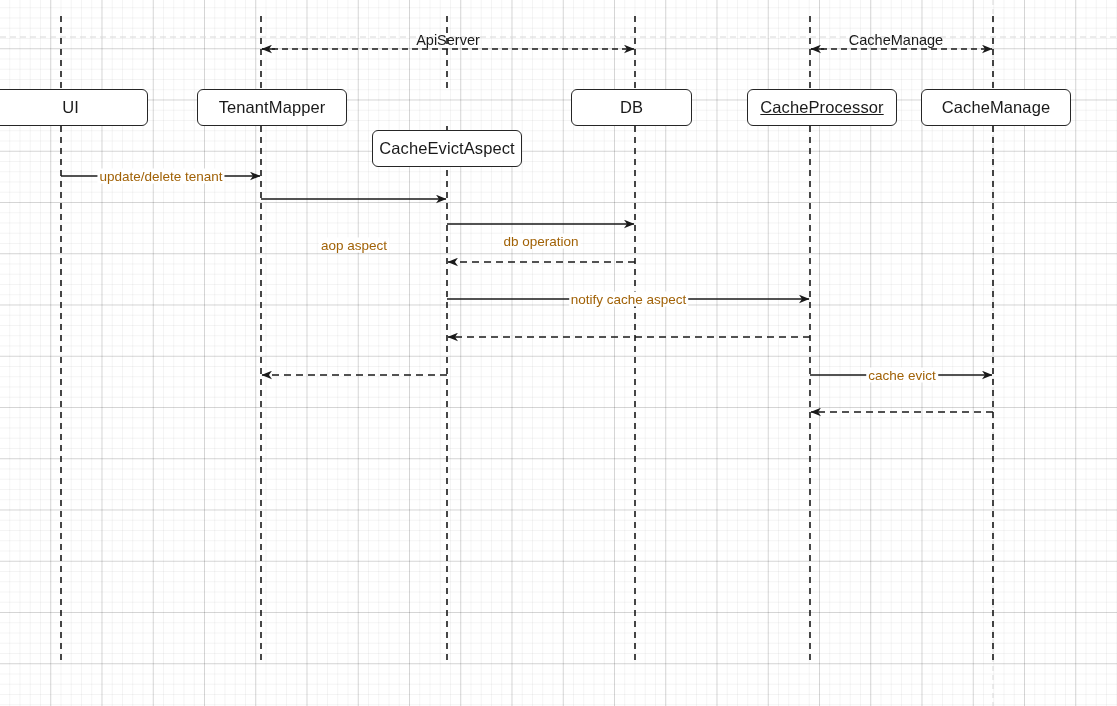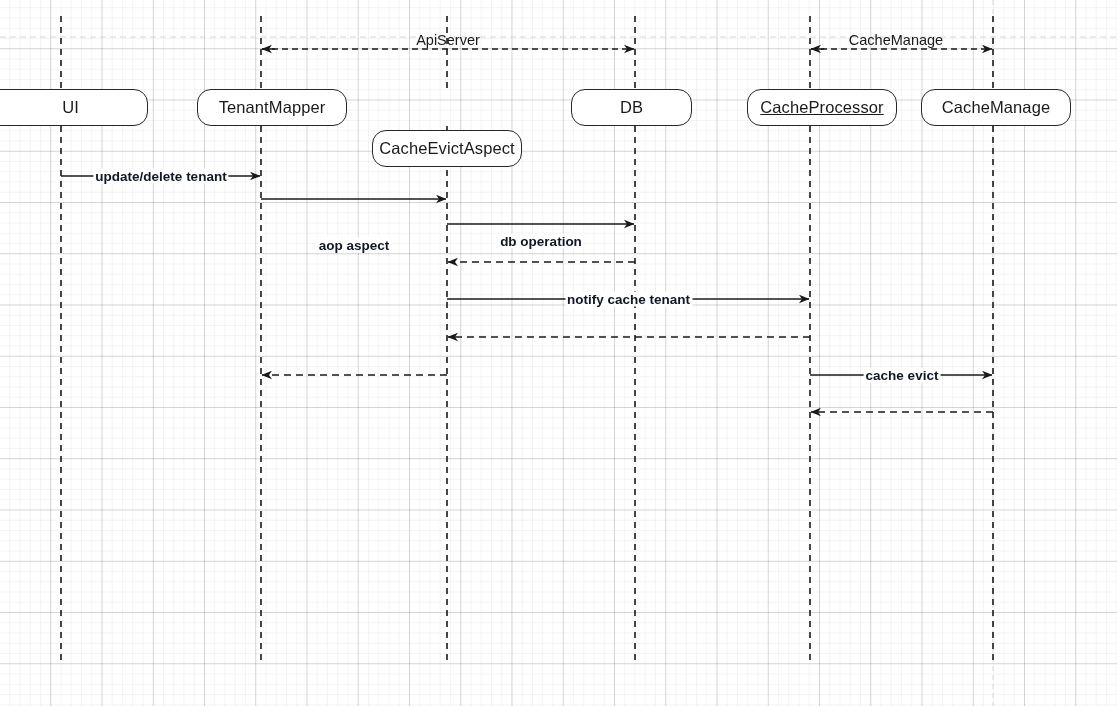--- a/index.html
+++ b/index.html
@@ -30,41 +30,40 @@
   }
   #diagram {
     position: absolute;
     left: 0;
     top: 0;
   }
   .lifeline-box {
     position: absolute;
     box-sizing: border-box;
     border: 1.6px solid #262626;
-    border-radius: 14px;
+    border-radius: 6px;
     background: #ffffff;
     display: flex;
     align-items: center;
     justify-content: center;
     color: #1a1a1a;
     font-size: 16.5px;
     font-family: "Liberation Sans", sans-serif;
     letter-spacing: 0.1px;
     white-space: nowrap;
   }
   .msg-label {
     position: absolute;
     transform: translate(-50%, -50%);
     background: #ffffff;
     padding: 0 2px;
     font-size: 13.5px;
-    color: #0f172a;
+    color: #a16207;
     white-space: nowrap;
     font-family: "Liberation Sans", sans-serif;
-    font-weight: bold;
   }
   .group-label {
     position: absolute;
     transform: translate(-50%, -50%);
     background: transparent;
     font-size: 14.5px;
     color: #1a1a1a;
     white-space: nowrap;
     font-family: "Liberation Sans", sans-serif;
   }
@@ -139,17 +138,17 @@
       <div class="lifeline-box" style="left: 921px; top: 89px; width: 150px; height: 37px;">
         <span>CacheManage</span>
       </div>
     </div>
   <div id="labels-layer">
       <div class="group-label" style="left: 448px; top: 40px;">ApiServer</div>
       <div class="group-label" style="left: 896px; top: 40px;">CacheManage</div>
       <div class="msg-label" style="left: 161px; top: 176px;">update/delete tenant</div>
       <div class="msg-label" style="left: 354px; top: 199px; margin-top: 46px;">aop aspect</div>
       <div class="msg-label" style="left: 541px; top: 241px;">db operation</div>
-      <div class="msg-label" style="left: 628.5px; top: 299px;">notify cache tenant</div>
+      <div class="msg-label" style="left: 628.5px; top: 299px;">notify cache aspect</div>
       <div class="msg-label" style="left: 902px; top: 375px;">cache evict</div>
     </div>
 
 </div>
 
 </body></html>

